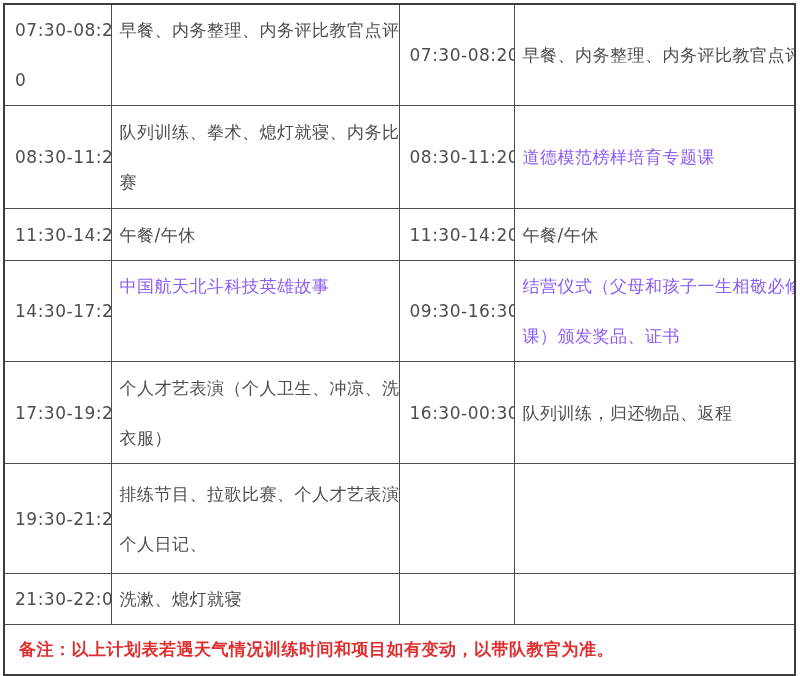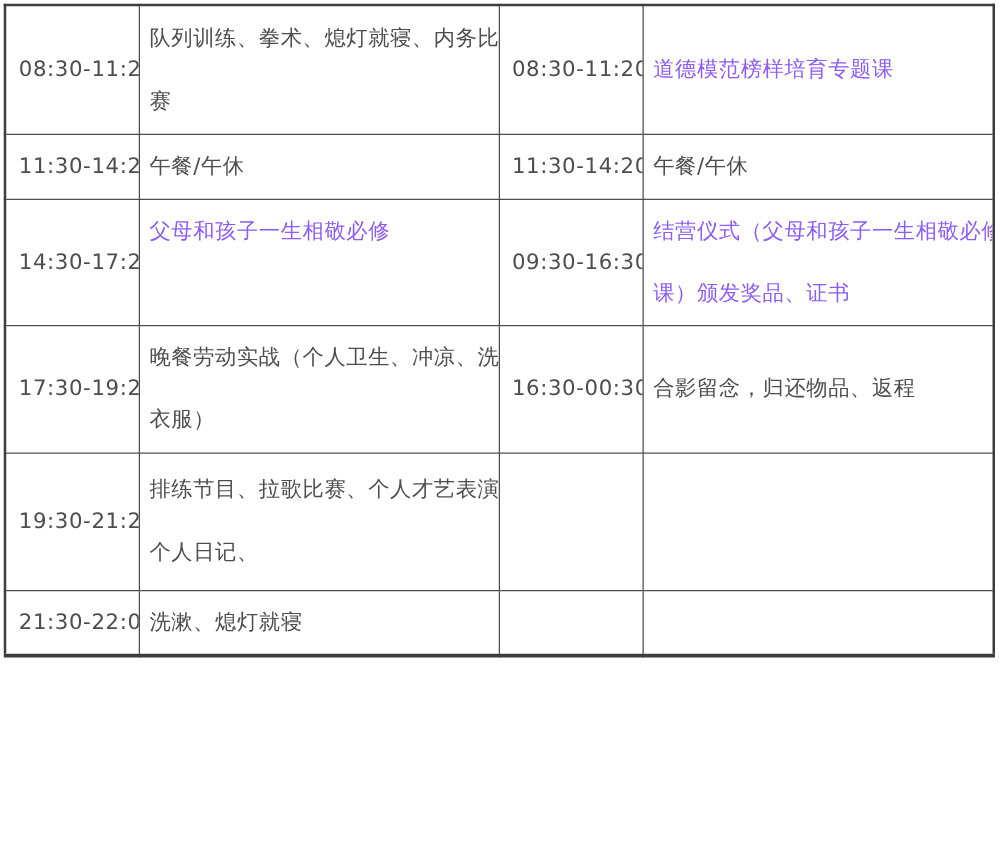--- a/index.html
+++ b/index.html
@@ -61,20 +61,35 @@
 
 <div class="page">
   <table class="schedule">
     <colgroup>
       <col class="c-time-l">
         <col class="c-act-l">
         <col class="c-time-r">
         <col class="c-act-r">
     </colgroup>
     <tbody>
+      <tr class="r1">
+        <td class="time">
+            <div class="txt">07:30-08:2
+0</div>
+          </td>
+        <td class="act ghost">
+            <div class="txt">早餐、内务整理、内务评比教官点评</div>
+          </td>
+        <td class="time">
+            <div class="txt">07:30-08:20</div>
+          </td>
+        <td class="act">
+            <div class="txt">早餐、内务整理、内务评比教官点评</div>
+          </td>
+      </tr>
       <tr class="r2">
         <td class="time">
             <div class="txt">08:30-11:20</div>
           </td>
         <td class="act">
             <div class="txt">队列训练、拳术、熄灯就寝、内务比
 赛</div>
           </td>
         <td class="time">
             <div class="txt">08:30-11:20</div>
@@ -95,43 +110,43 @@
           </td>
         <td class="act">
             <div class="txt">午餐/午休</div>
           </td>
       </tr>
       <tr class="r4">
         <td class="time">
             <div class="txt">14:30-17:20</div>
           </td>
         <td class="act red ghost">
-            <div class="txt">父母和孩子一生相敬必修</div>
+            <div class="txt">中国航天北斗科技英雄故事</div>
           </td>
         <td class="time">
             <div class="txt">09:30-16:30</div>
           </td>
         <td class="act red">
             <div class="txt">结营仪式（父母和孩子一生相敬必修
 课）颁发奖品、证书</div>
           </td>
       </tr>
       <tr class="r5">
         <td class="time">
             <div class="txt">17:30-19:20</div>
           </td>
         <td class="act">
-            <div class="txt">晚餐劳动实战（个人卫生、冲凉、洗
+            <div class="txt">个人才艺表演（个人卫生、冲凉、洗
 衣服）</div>
           </td>
         <td class="time">
             <div class="txt">16:30-00:30</div>
           </td>
         <td class="act">
-            <div class="txt">合影留念，归还物品、返程</div>
+            <div class="txt">队列训练，归还物品、返程</div>
           </td>
       </tr>
       <tr class="r6">
         <td class="time">
             <div class="txt">19:30-21:20</div>
           </td>
         <td class="act">
             <div class="txt">排练节目、拉歌比赛、个人才艺表演、
 个人日记、</div>
           </td>
@@ -149,15 +164,20 @@
         <td class="act">
             <div class="txt">洗漱、熄灯就寝</div>
           </td>
         <td class="time">
             <div class="txt"></div>
           </td>
         <td class="act">
             <div class="txt"></div>
           </td>
       </tr>
+      <tr class="note-row">
+        <td colspan="4">
+            <div class="txt">备注：以上计划表若遇天气情况训练时间和项目如有变动，以带队教官为准。</div>
+          </td>
+      </tr>
     </tbody>
   </table>
 </div>
 
 </body></html>

